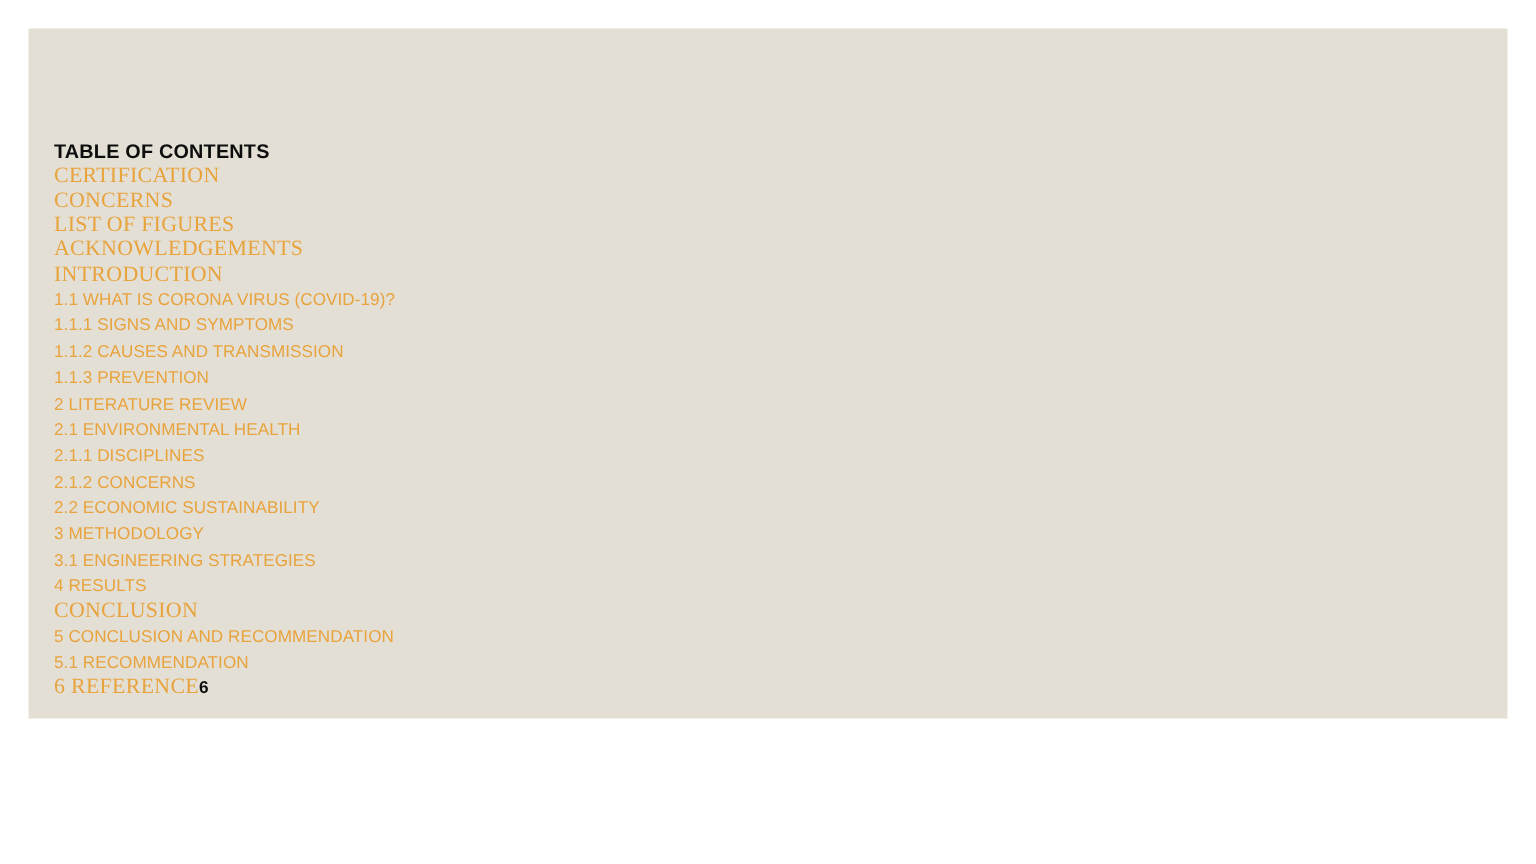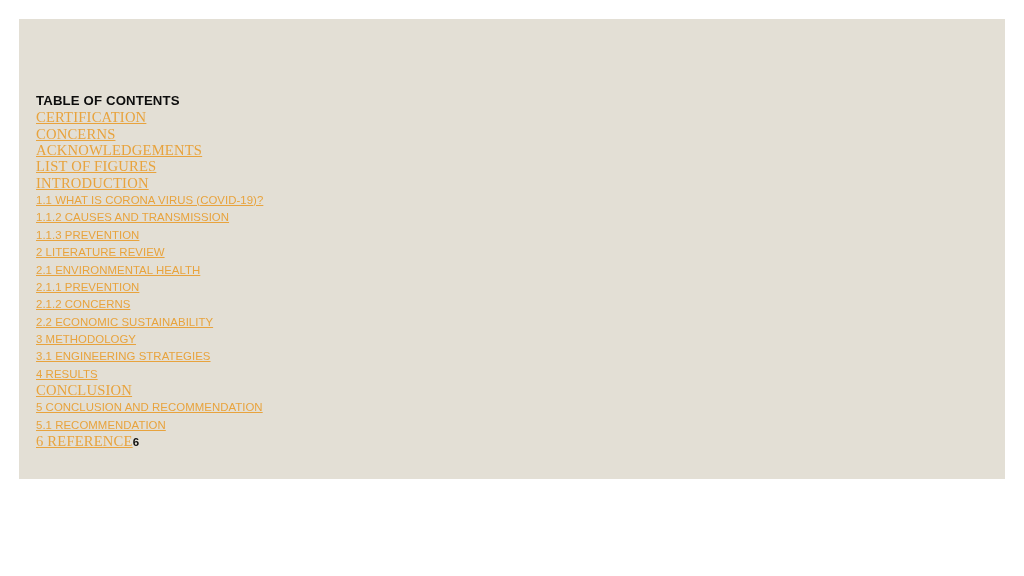--- a/index.html
+++ b/index.html
@@ -49,21 +49,20 @@
     padding: 0;
   }
 
   .toc-item {
     line-height: 15.35px;
     white-space: nowrap;
   }
 
   .toc-link {
     color: #e8a33d;
-    text-decoration: underline;
     text-decoration-color: #e8a33d;
     text-underline-offset: 1px;
     text-decoration-thickness: 1px;
     cursor: pointer;
     display: inline;
   }
 
   
   .toc-item.serif .toc-link {
     font-family: "Liberation Serif", serif;
@@ -93,29 +92,30 @@
 <div id="slide-canvas">
 
   <div id="toc-block">
 
     <div id="toc-heading">TABLE OF CONTENTS</div>
 
     <ul class="toc-list" id="toc-list">
 
     <li class="toc-item serif"><span class="toc-link">CERTIFICATION</span></li>
         <li class="toc-item serif"><span class="toc-link">CONCERNS</span></li>
+        <li class="toc-item serif"><span class="toc-link">LIST OF FIGURES</span></li>
         <li class="toc-item serif"><span class="toc-link">ACKNOWLEDGEMENTS</span></li>
-        <li class="toc-item serif"><span class="toc-link">LIST OF FIGURES</span></li>
         <li class="toc-item serif"><span class="toc-link">INTRODUCTION</span></li>
         <li class="toc-item sans"><span class="toc-link">1.1 WHAT IS CORONA VIRUS (COVID-19)?</span></li>
+        <li class="toc-item sans"><span class="toc-link">1.1.1 SIGNS AND SYMPTOMS</span></li>
         <li class="toc-item sans"><span class="toc-link">1.1.2 CAUSES AND TRANSMISSION</span></li>
         <li class="toc-item sans"><span class="toc-link">1.1.3 PREVENTION</span></li>
         <li class="toc-item sans"><span class="toc-link">2 LITERATURE REVIEW</span></li>
         <li class="toc-item sans"><span class="toc-link">2.1 ENVIRONMENTAL HEALTH</span></li>
-        <li class="toc-item sans"><span class="toc-link">2.1.1 PREVENTION</span></li>
+        <li class="toc-item sans"><span class="toc-link">2.1.1 DISCIPLINES</span></li>
         <li class="toc-item sans"><span class="toc-link">2.1.2 CONCERNS</span></li>
         <li class="toc-item sans"><span class="toc-link">2.2 ECONOMIC SUSTAINABILITY</span></li>
         <li class="toc-item sans"><span class="toc-link">3 METHODOLOGY</span></li>
         <li class="toc-item sans"><span class="toc-link">3.1 ENGINEERING STRATEGIES</span></li>
         <li class="toc-item sans"><span class="toc-link">4 RESULTS</span></li>
         <li class="toc-item serif"><span class="toc-link">CONCLUSION</span></li>
         <li class="toc-item sans"><span class="toc-link">5 CONCLUSION AND RECOMMENDATION</span></li>
         <li class="toc-item sans"><span class="toc-link">5.1 RECOMMENDATION</span></li>
         <li class="toc-item serif"><span class="toc-link">6 REFERENCE</span><span class="page-number">6</span></li>
       </ul>

